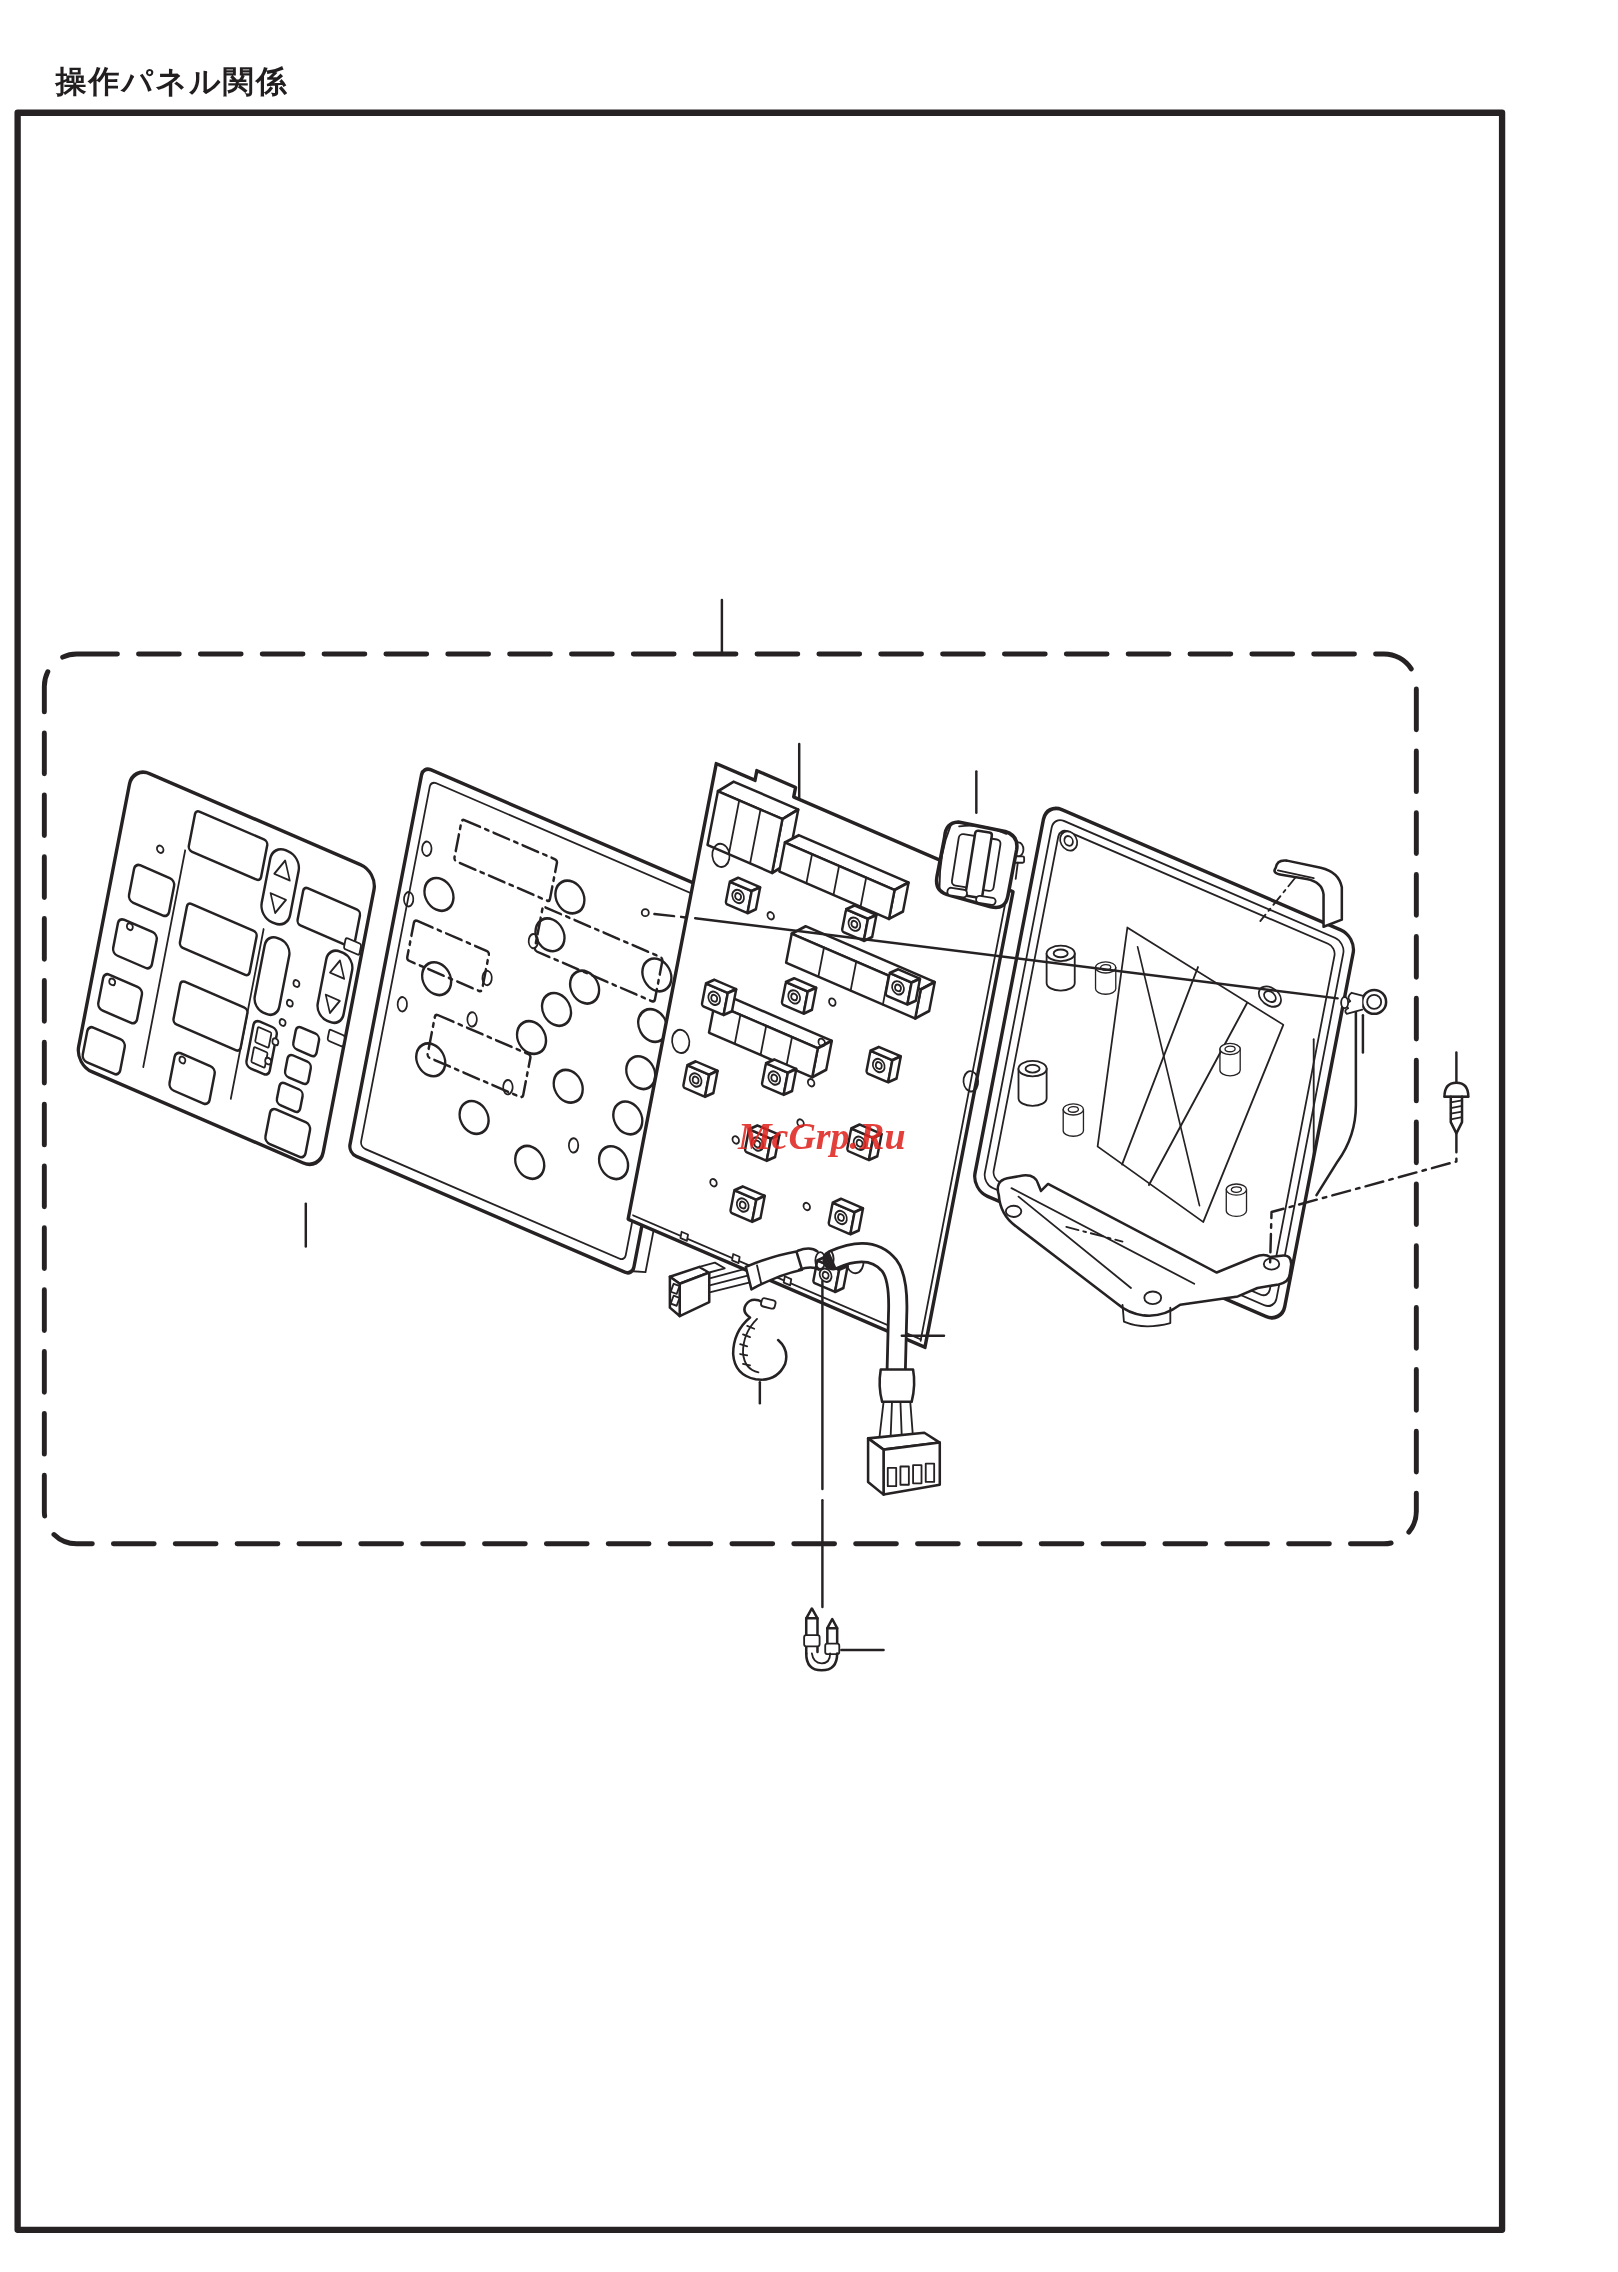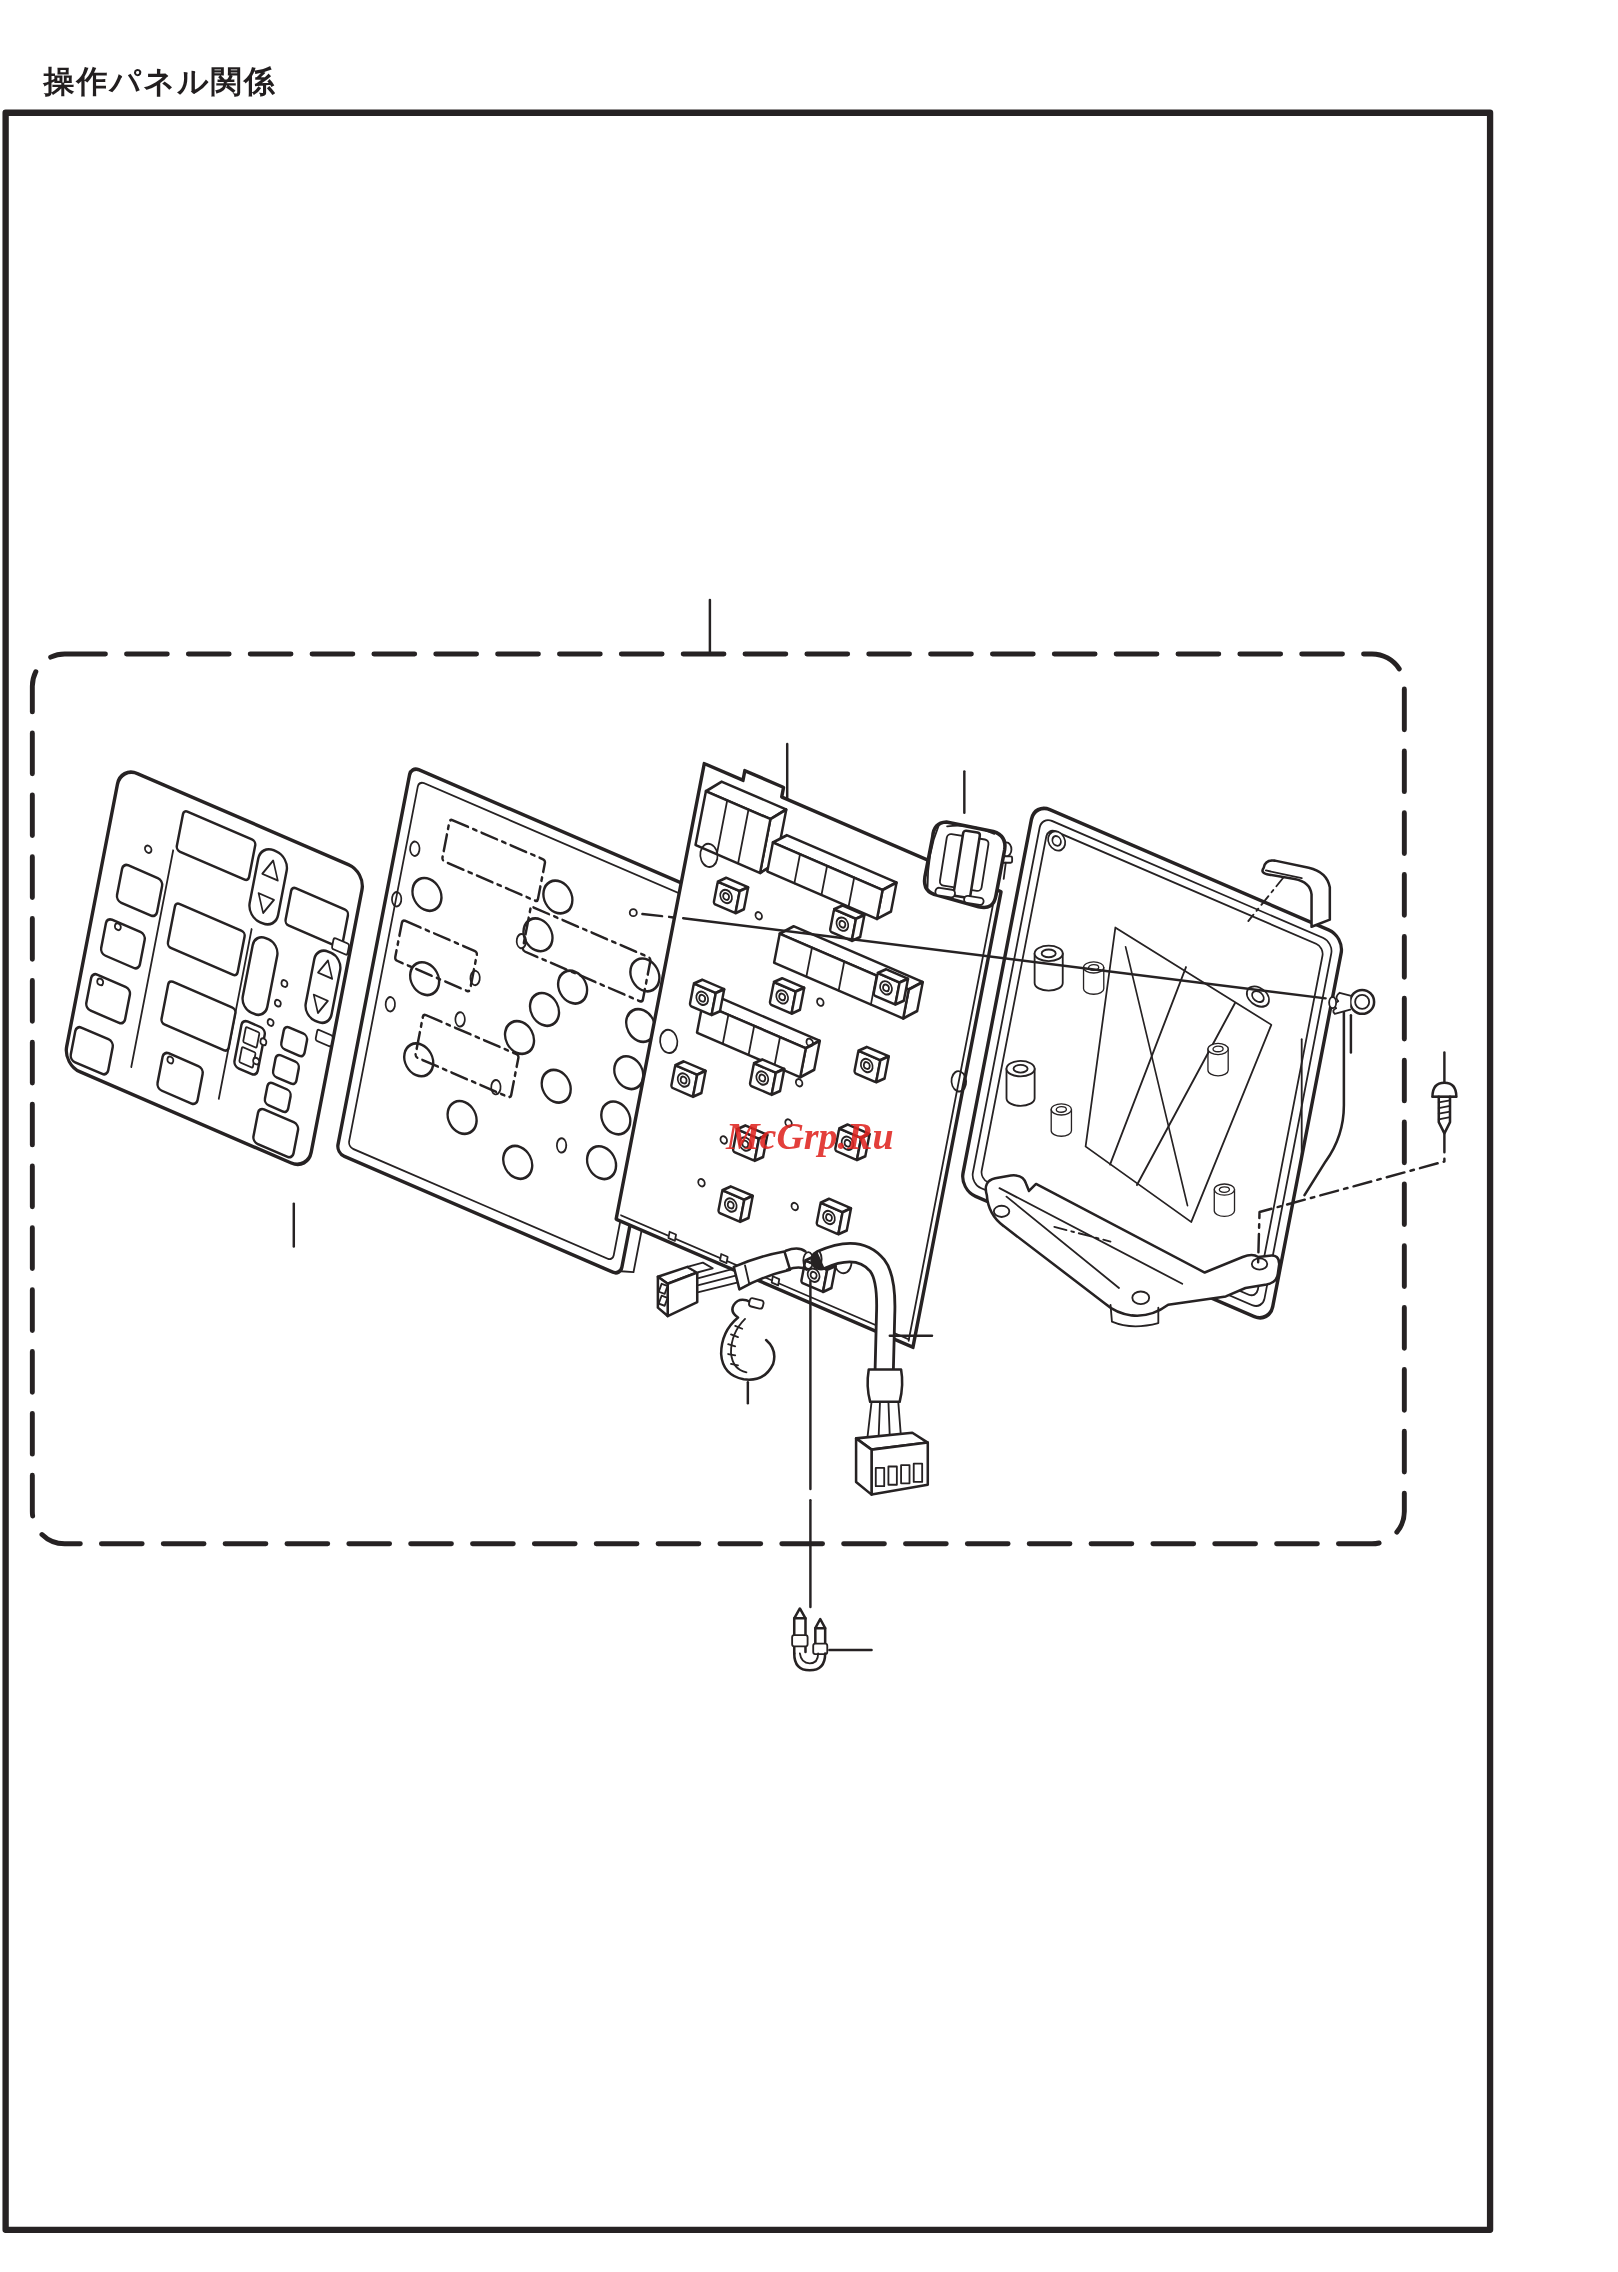--- a/index.html
+++ b/index.html
@@ -1,17 +1,17 @@
 <!DOCTYPE html>
 <html style="font-size:11.2px"><head>
 <meta charset="utf-8">
 <style>
   html,body{margin:0;padding:0;background:#ffffff;}
   body{width:1618px;height:2273px;position:relative;font-family:"Liberation Sans",sans-serif;}
-  #stage{position:absolute;left:0;top:0;width:1412px;height:2273px;text-decoration:underline;}
+  #stage{position:absolute;left:12px;top:0;width:1412px;height:2273px;text-decoration:underline;}
   svg{display:block}
   svg .ln{fill:none;stroke:#262223;stroke-width:3.5;stroke-linecap:round;stroke-linejoin:round;}
   svg .part{fill:#ffffff;stroke:#262223;stroke-linejoin:round;stroke-linecap:round;}
   svg .thin{stroke-width:2.6;}
   svg .med{stroke-width:3.6;}
   svg .thick{stroke-width:5;}
   svg .nofill{fill:none;}
   svg .dashdot{stroke-dasharray:24 8 5 8;}
   #page-title{font-family:"Liberation Sans",sans-serif;font-weight:700;letter-spacing:3px;fill:#221e1f;font-size:44px;}
   #watermark{font-family:"Liberation Serif",serif;font-style:italic;font-weight:700;font-size:54px;fill:#e02520;opacity:.88;}

